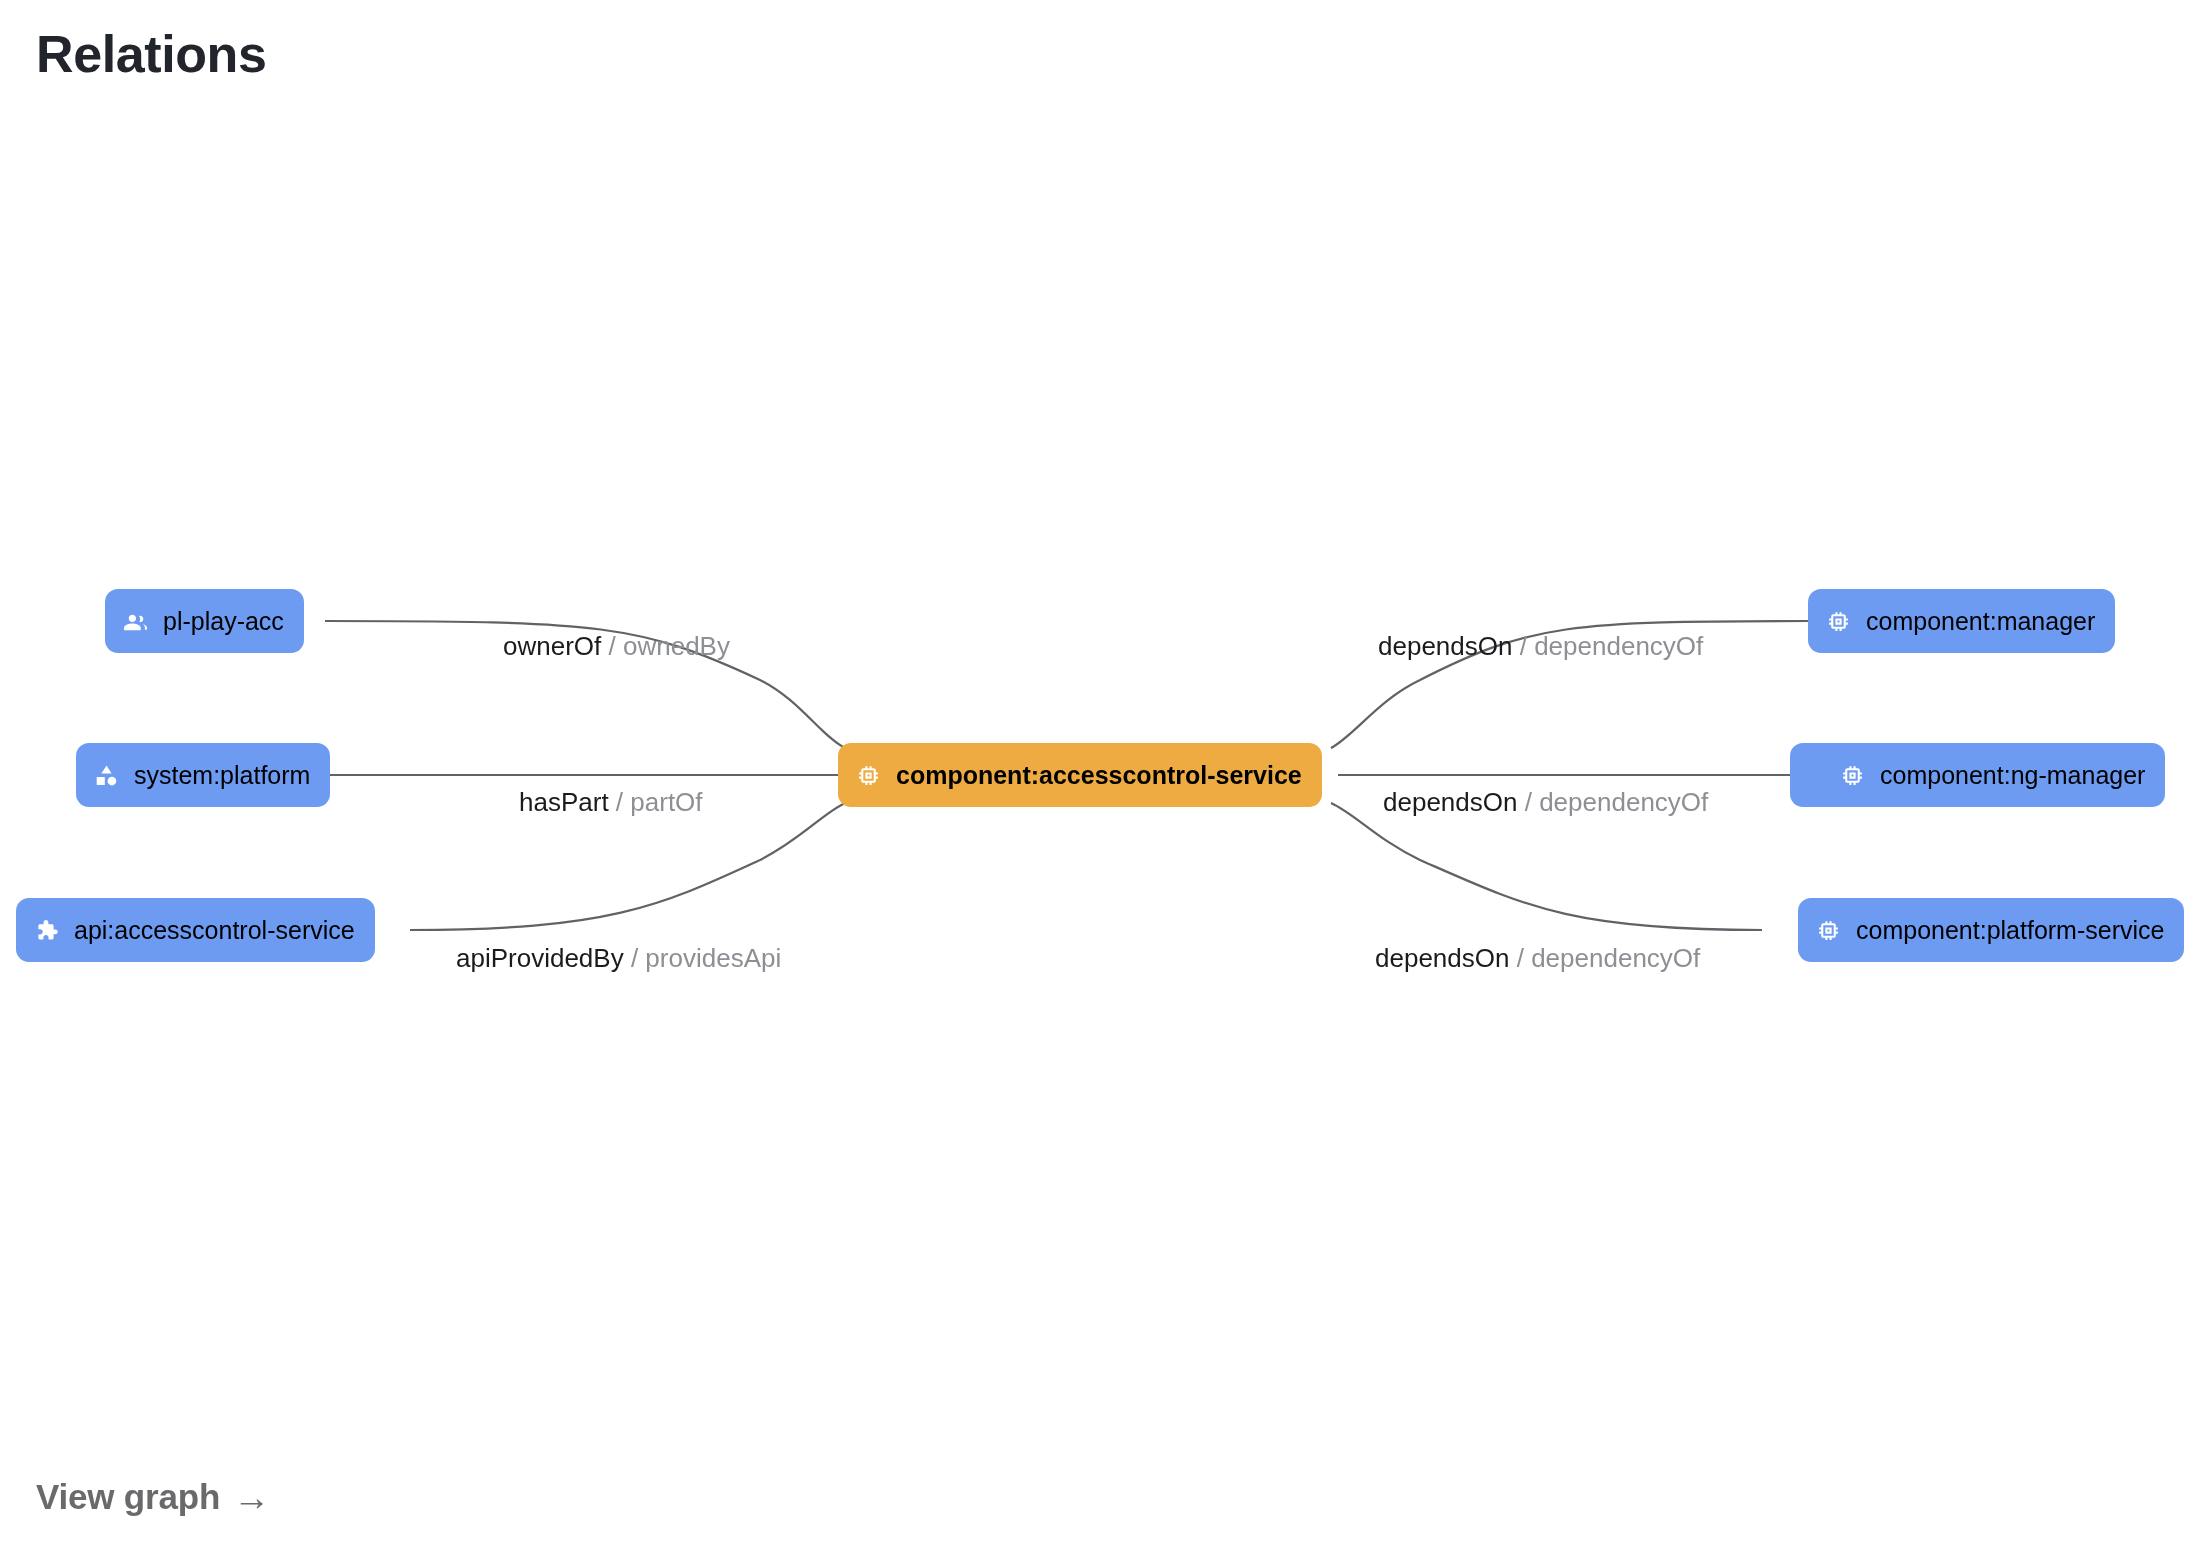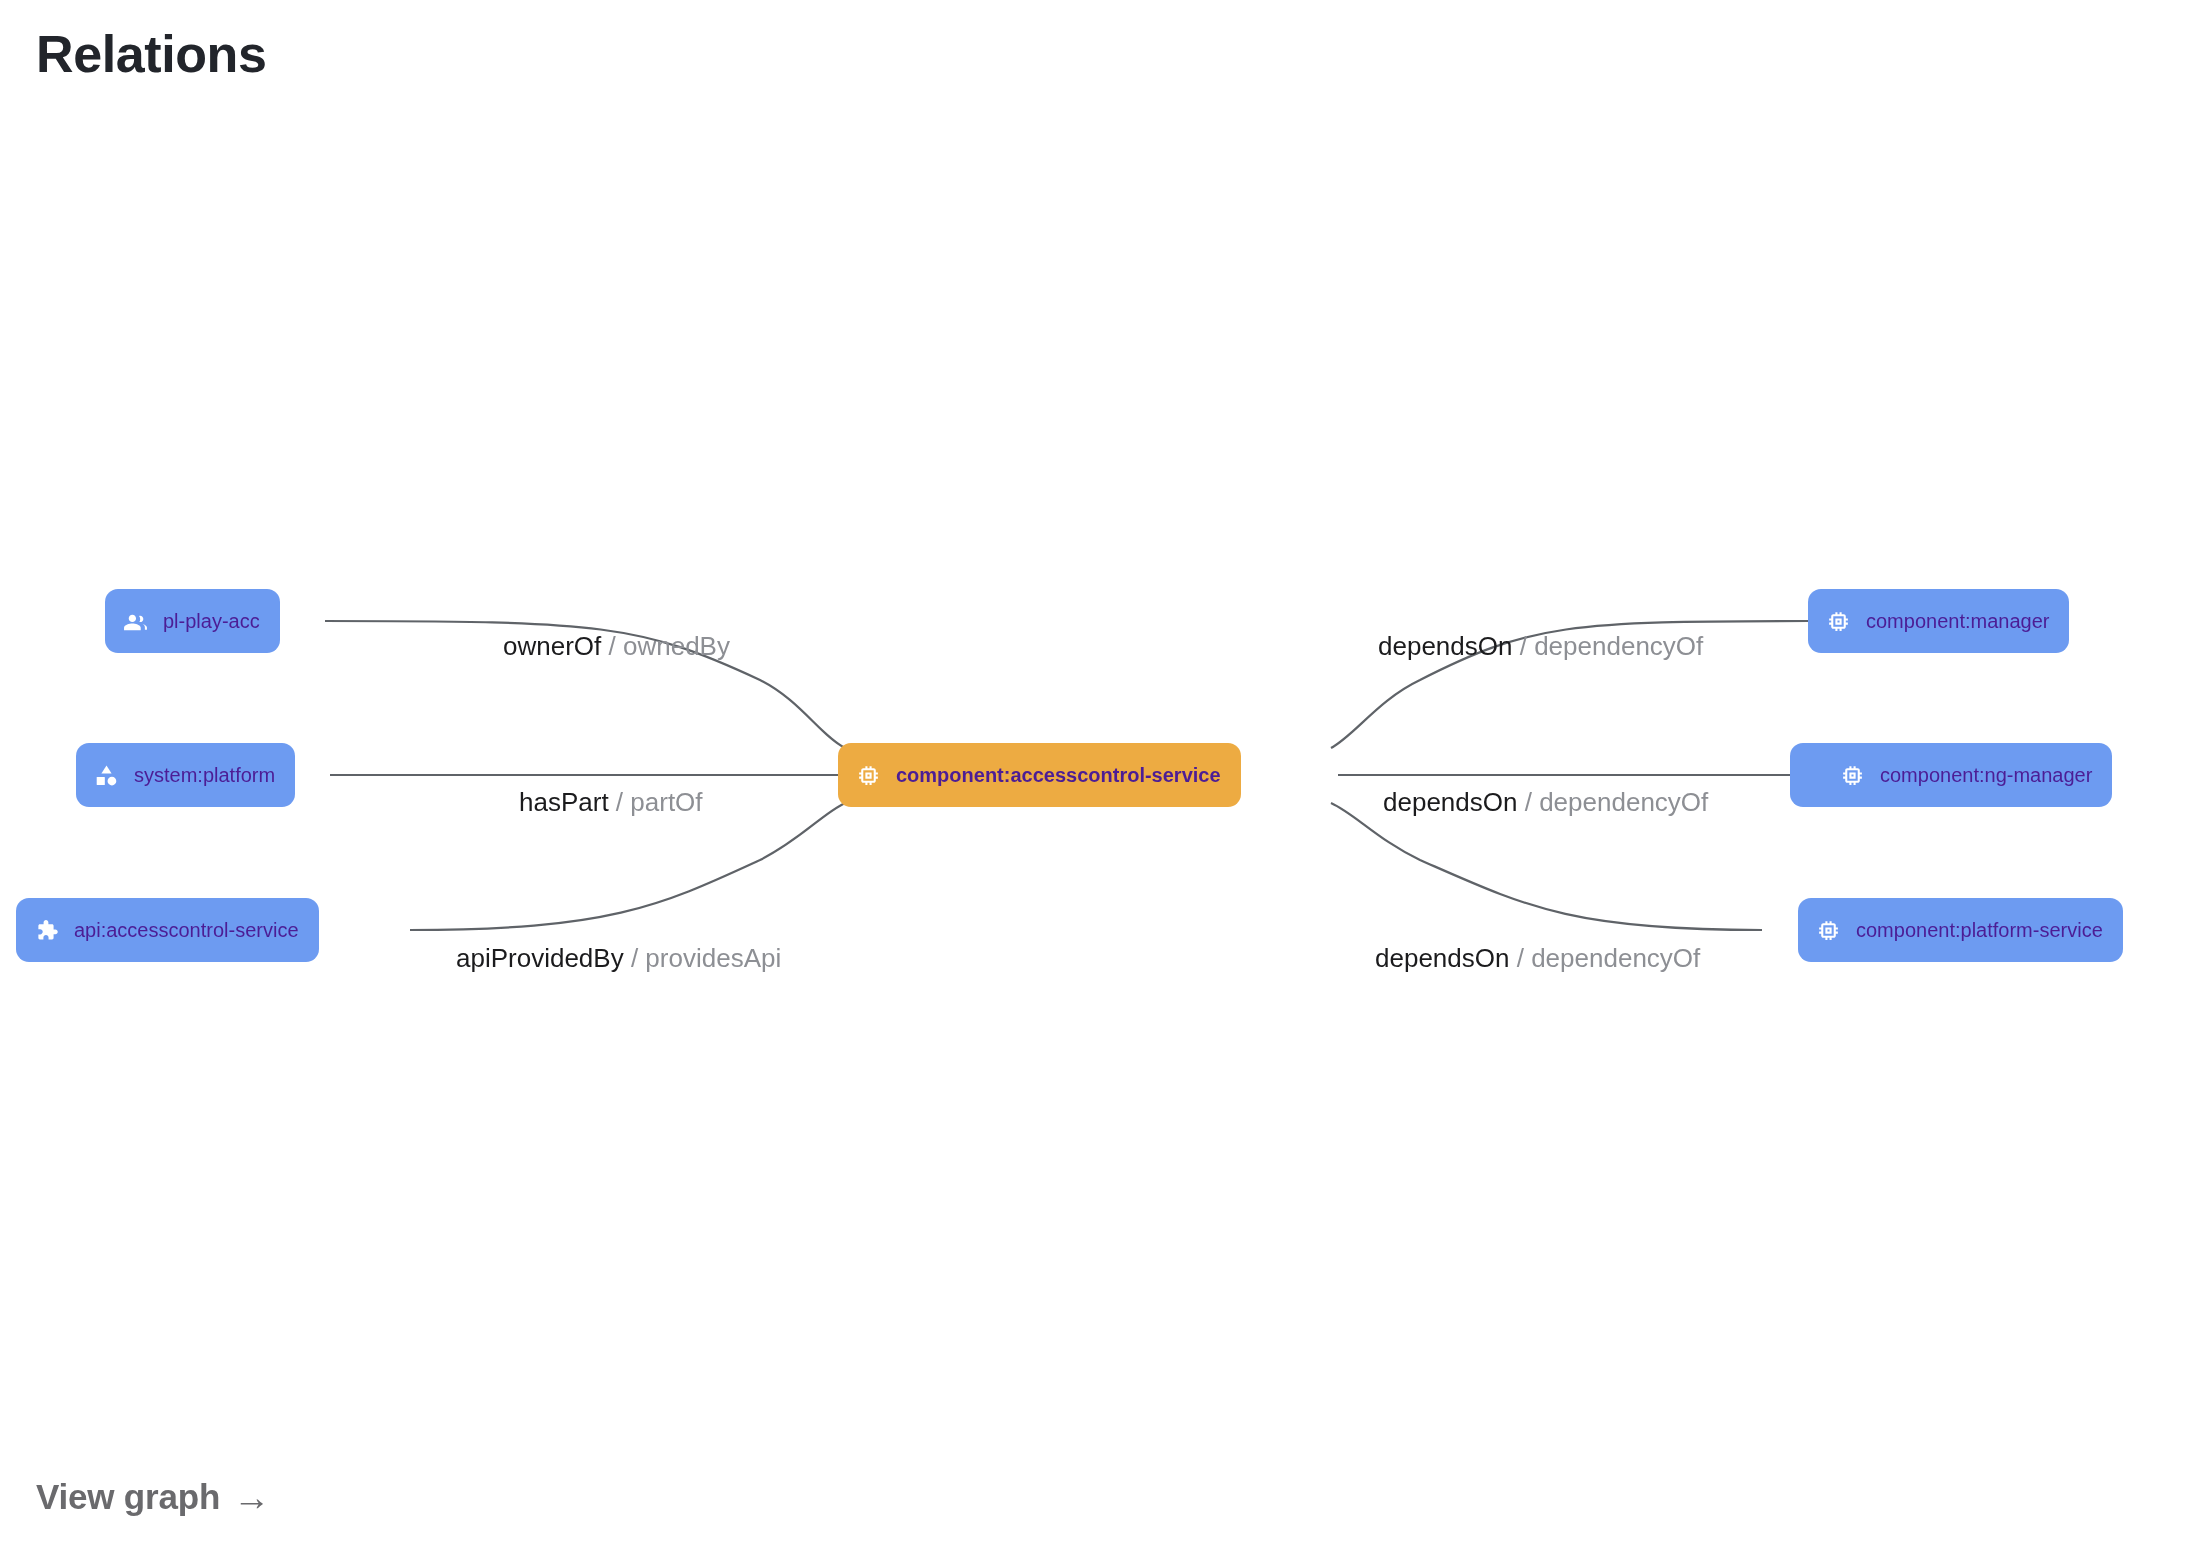--- a/index.html
+++ b/index.html
@@ -78,23 +78,23 @@
     flex: 0 0 28px;
     margin-right: 14px;
   }
   .node .node-icon svg {
     display: block;
     width: 25px;
     height: 25px;
     fill: #ffffff;
   }
   .node .node-label {
-    font-size: 20px;
+    font-size: 25px;
     font-weight: 400;
-    color: #4c1d95;
+    color: #000000;
     line-height: 1;
   }
   .node.node-focus .node-label {
     font-weight: 700;
   }
 
   
   #node-pl-play-acc        { left: 105px;  top: 589px; }
   #node-system-platform    { left: 76px;   top: 743px; justify-content: center; }
   #node-api-accesscontrol  { left: 16px;   top: 898px; }

